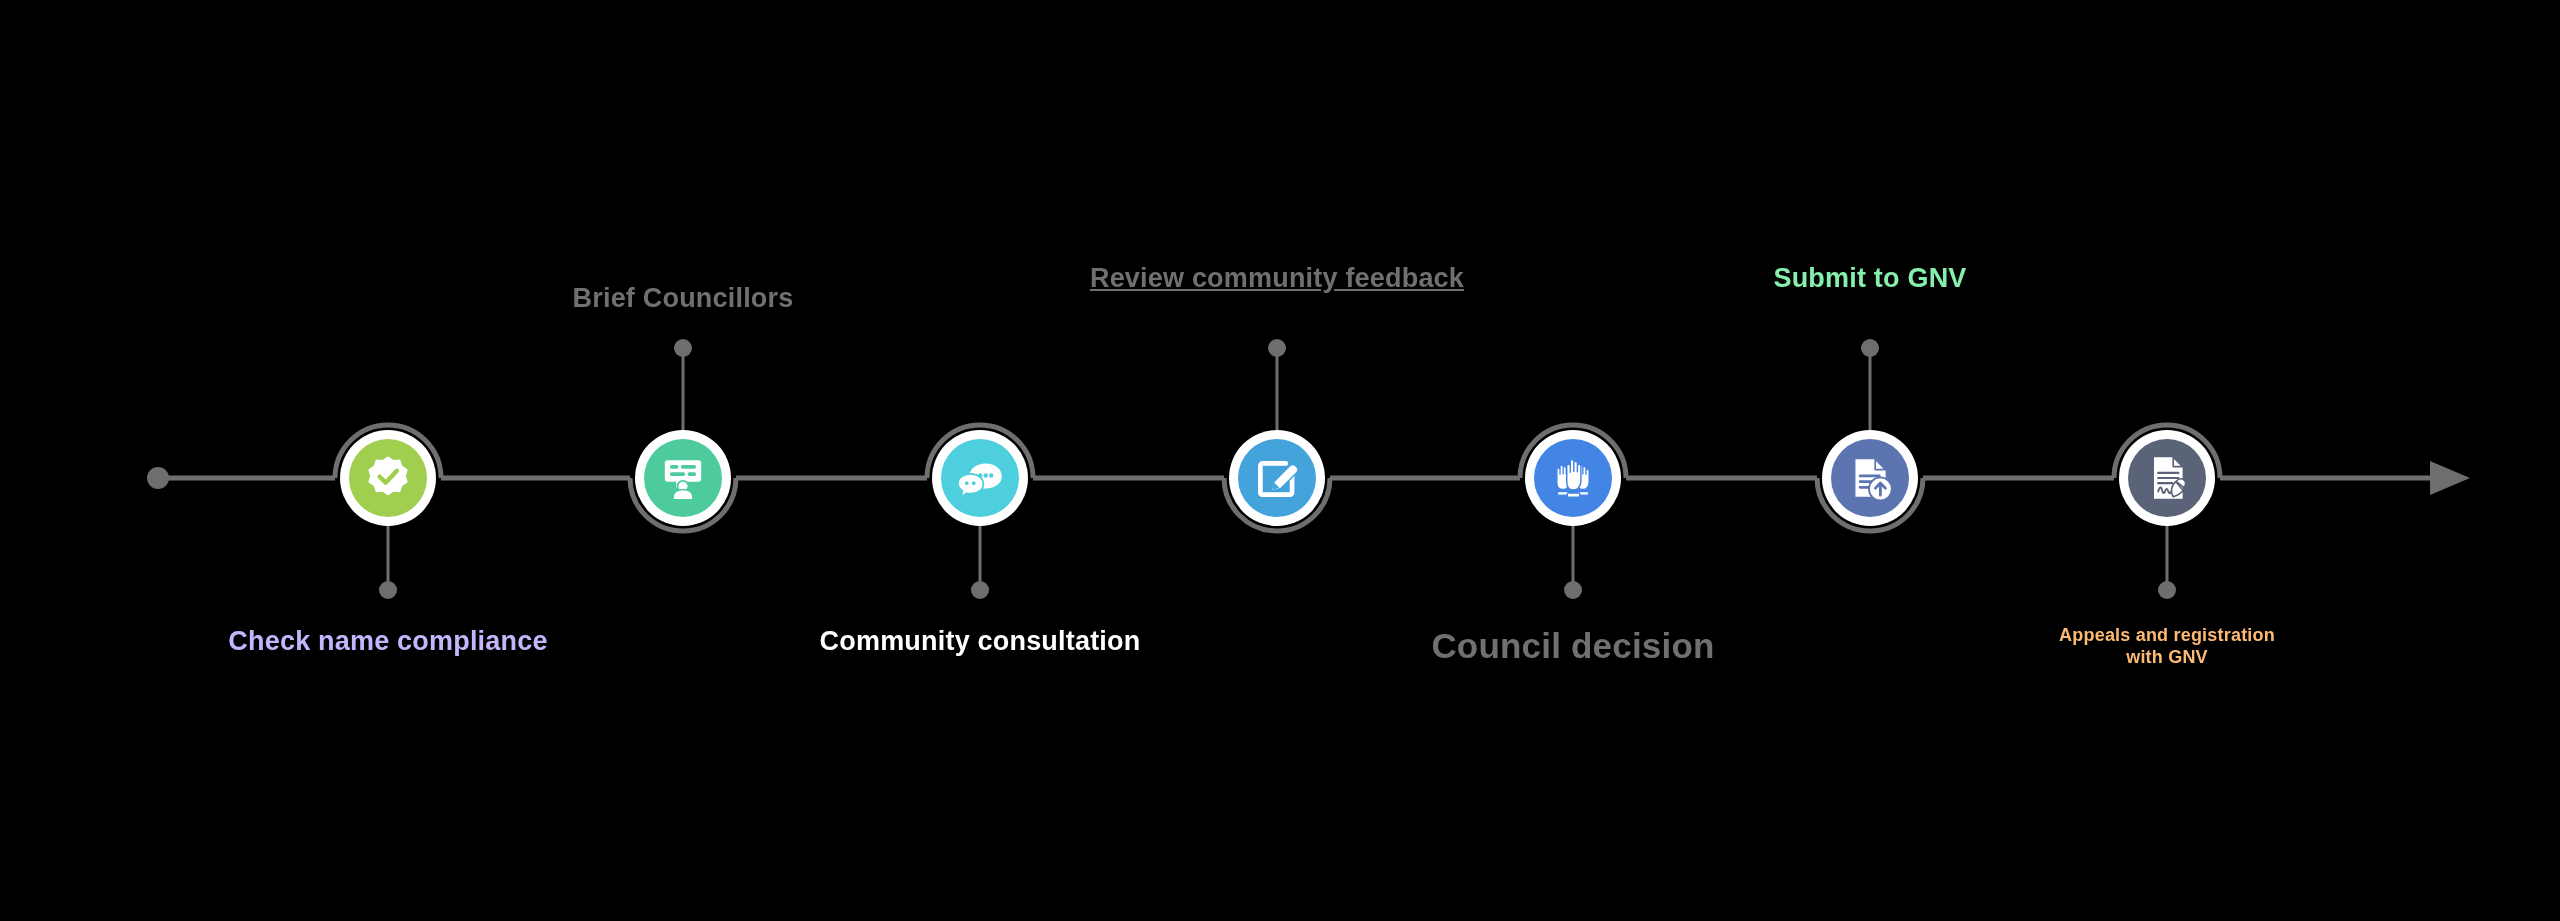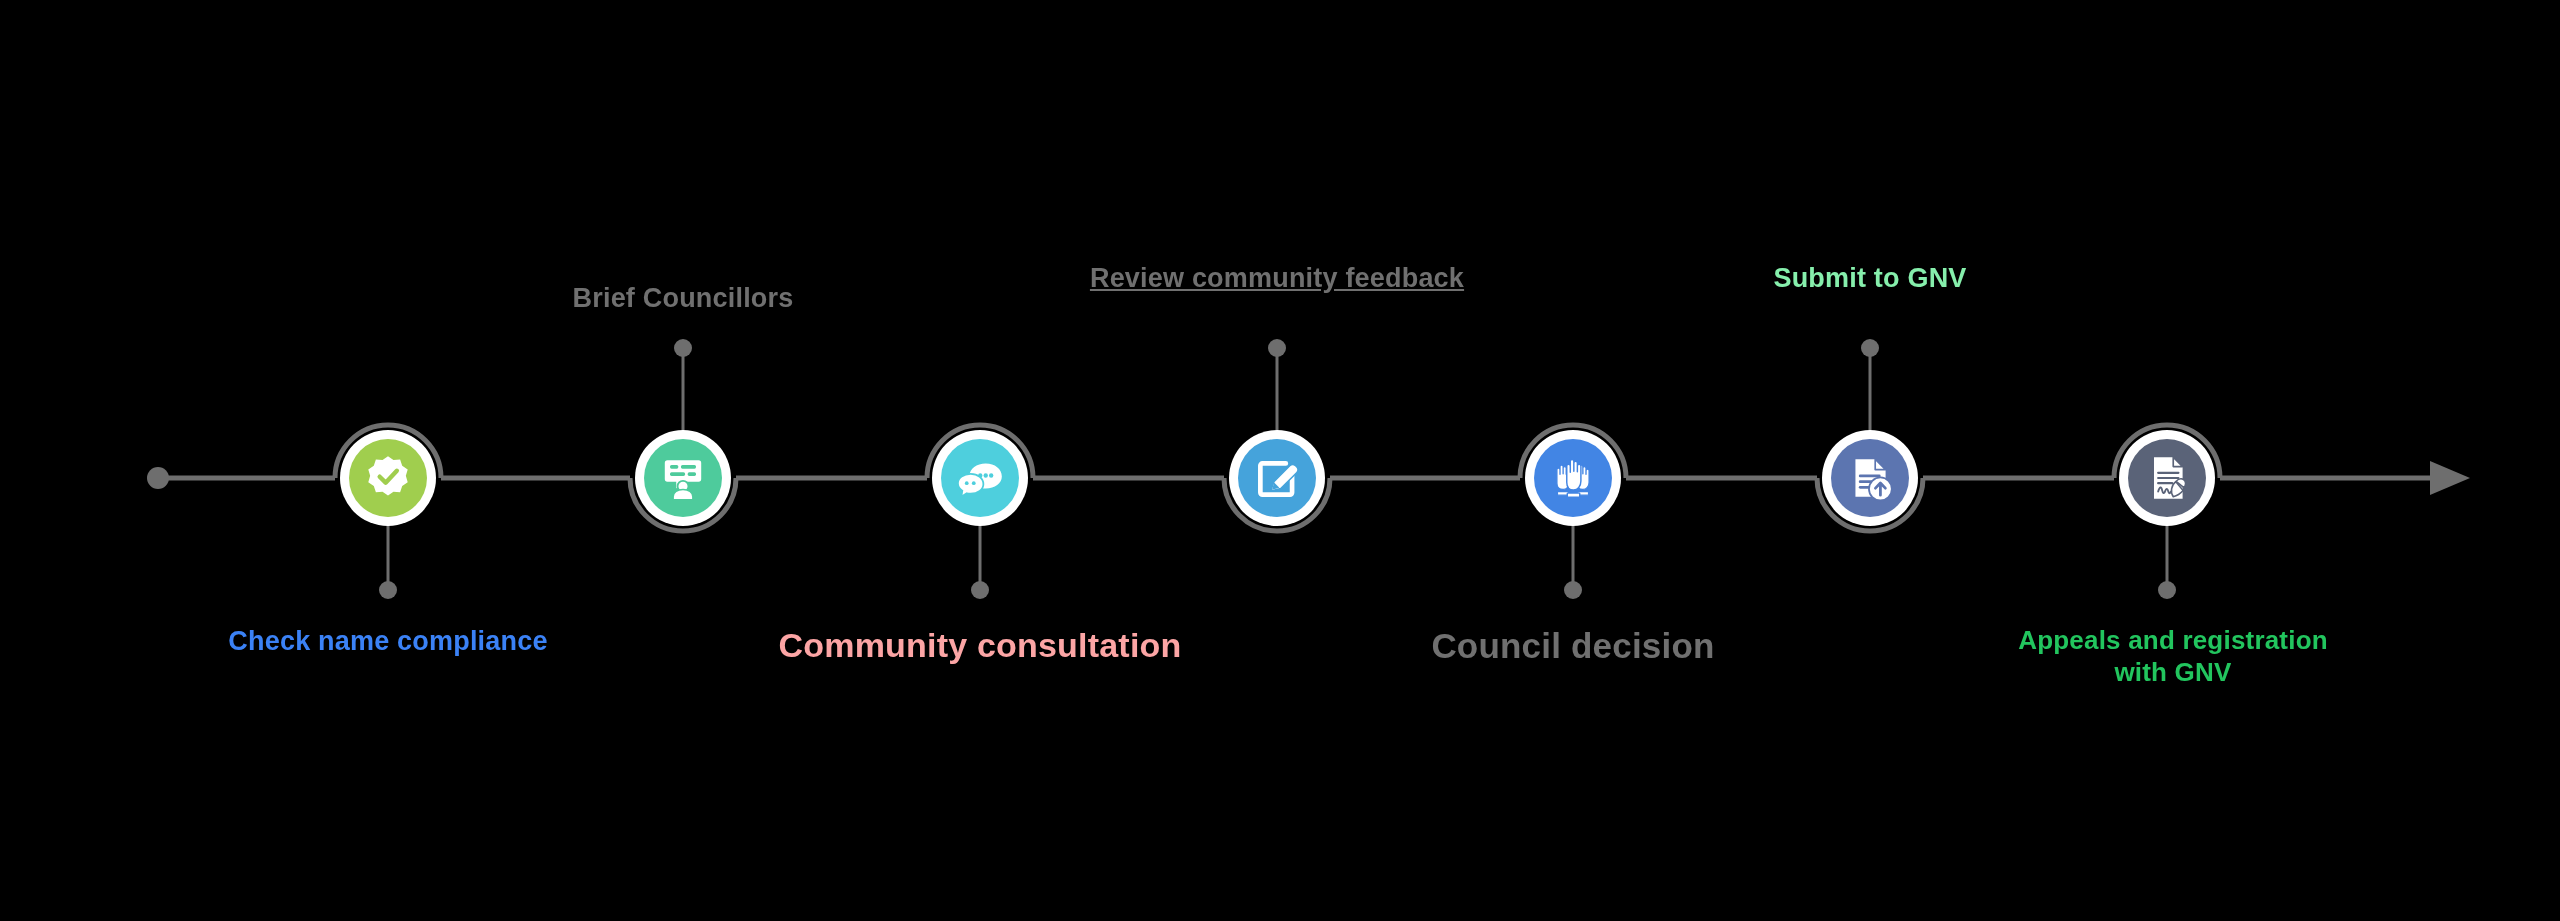--- a/index.html
+++ b/index.html
@@ -196,23 +196,23 @@
         </g>
         <g>
           <circle cx="2167" cy="478" r="48" fill="#ffffff"></circle>
           <circle cx="2167" cy="478" r="39" fill="#5a6378"></circle>
           <use href="#ic-signed-document-pen" x="2141" y="452" width="52" height="52"></use>
         </g>
       </g>
   </svg>
 
   <div id="label-layer">
-      <div class="step-label" style="left: 388px; top: 625px; color: #3b82f6; font-size: 27px;">Check name compliance</div>
+      <div class="step-label" style="left: 388px; top: 625px; color: #c4b5fd; font-size: 27px;">Check name compliance</div>
       <div class="step-label" style="left: 683px; top: 262px; color: rgb(112, 112, 112); font-size: 27px; margin-top: 20px;">Brief Councillors</div>
-      <div class="step-label" style="left: 980px; top: 625px; color: #fca5a5; font-size: 34px;">Community consultation</div>
+      <div class="step-label" style="left: 980px; top: 625px; color: #ffffff; font-size: 27px;">Community consultation</div>
       <div class="step-label" style="left: 1277px; top: 262px; color: rgb(112, 112, 112); font-size: 27px; text-decoration: underline;">Review community feedback</div>
       <div class="step-label" style="left: 1573px; top: 625px; color: rgb(112, 112, 112); font-size: 35px;">Council decision</div>
       <div class="step-label" style="left: 1870px; top: 262px; color: #86efac; font-size: 27px;">Submit to GNV</div>
-      <div class="step-label" style="left: 2167px; top: 625px; color: #22c55e; font-size: 26px; margin-left: 6px;">Appeals and registration
+      <div class="step-label" style="left: 2167px; top: 625px; color: #fdba74; font-size: 18px;">Appeals and registration
 with GNV</div>
     </div>
 
 </div>
 
 </body></html>

